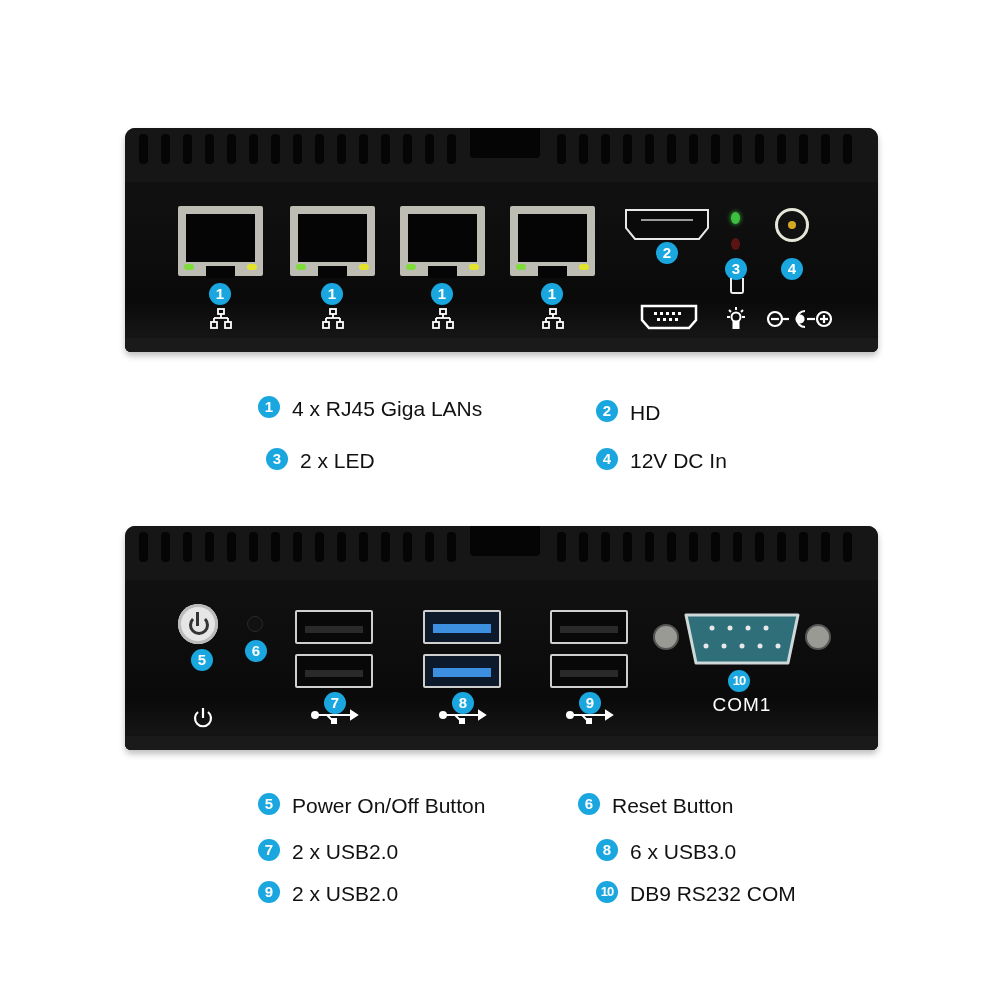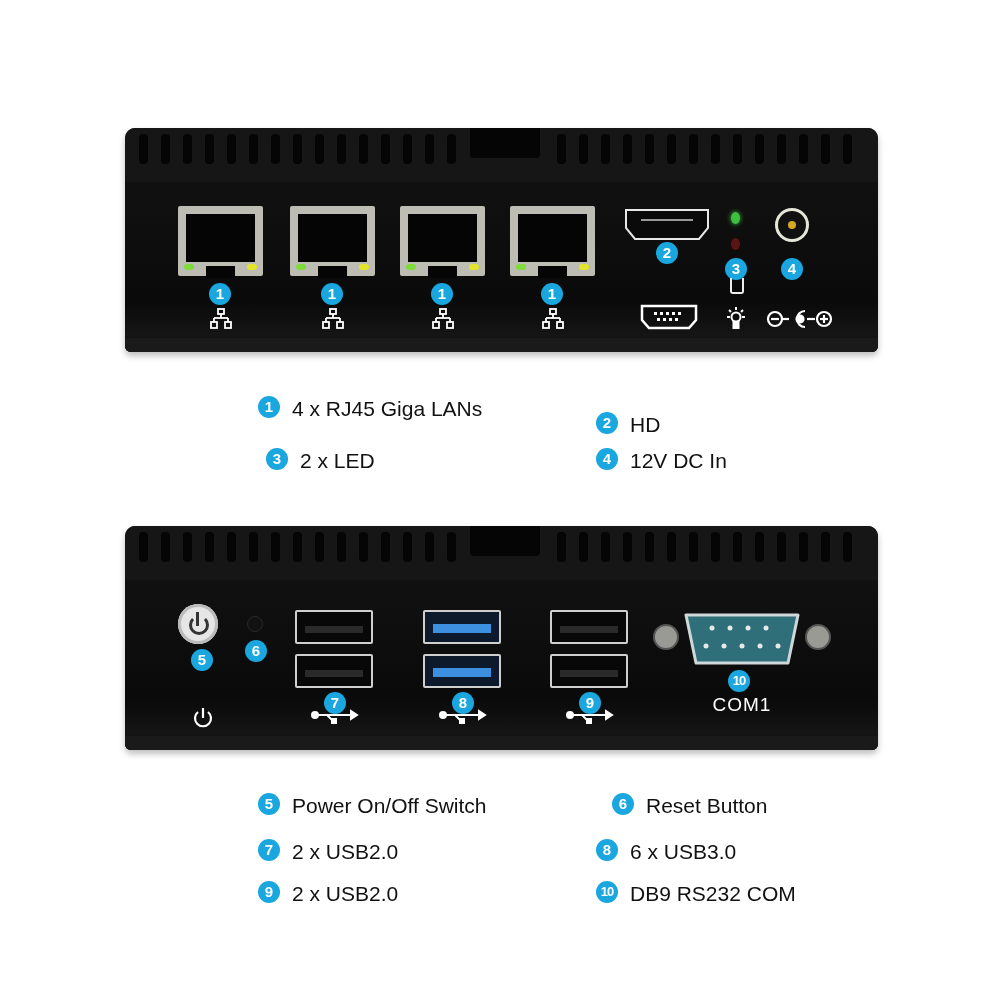--- a/index.html
+++ b/index.html
@@ -190,21 +190,21 @@
         <line x1="42" y1="11" x2="50" y2="11"></line>
         <circle cx="59" cy="11" r="7"></circle>
         <line x1="55" y1="11" x2="63" y2="11"></line>
         <line x1="59" y1="7" x2="59" y2="15"></line>
       </g>
     </svg>
 </div>
 
 <div class="legend" style="left:258px;top:394px;">
   <div class="item" style="left:0;top:0;"><span class="badge">1</span><span class="txt">4 x RJ45 Giga LANs</span></div>
-  <div class="item" style="left:338px;top:16px;"><span class="badge">2</span><span class="txt">HD</span></div>
+  <div class="item" style="left:338px;top:4px;"><span class="badge">2</span><span class="txt">HD</span></div>
   <div class="item" style="left:8px;top:52px;"><span class="badge">3</span><span class="txt">2 x LED</span></div>
   <div class="item" style="left:338px;top:52px;"><span class="badge">4</span><span class="txt">12V DC In</span></div>
 </div>
 
 <div class="device" style="top:526px;height:224px;">
   <div class="fins" id="fins-bottom">
     <div class="notch" style="left:345px;width:70px;"></div>
   <div class="fin" style="left: 14px;"></div>
       <div class="fin" style="left: 36px;"></div>
       <div class="fin" style="left: 58px;"></div>
@@ -318,19 +318,19 @@
         <circle cx="62" cy="34" r="2.5"></circle>
         <circle cx="80" cy="34" r="2.5"></circle>
         <circle cx="98" cy="34" r="2.5"></circle>
       </g>
     </svg>
   <div class="badge" style="left:603px;top:144px;font-size:13px;letter-spacing:-1px;">10</div>
   <div class="glyph" style="left:572px;top:168px;width:90px;font-size:19px;letter-spacing:1px;text-align:center;">COM1</div>
 </div>
 
 <div class="legend" style="left:258px;top:791px;">
-  <div class="item" style="left:0;top:0;"><span class="badge">5</span><span class="txt">Power On/Off Switch</span></div>
-  <div class="item" style="left:354px;top:0;"><span class="badge">6</span><span class="txt">Reset Button</span></div>
+  <div class="item" style="left:0;top:0;"><span class="badge">5</span><span class="txt">Power On/Off Button</span></div>
+  <div class="item" style="left:320px;top:0;"><span class="badge">6</span><span class="txt">Reset Button</span></div>
   <div class="item" style="left:0;top:46px;"><span class="badge">7</span><span class="txt">2 x USB2.0</span></div>
   <div class="item" style="left:338px;top:46px;"><span class="badge">8</span><span class="txt">6 x USB3.0</span></div>
   <div class="item" style="left:0;top:88px;"><span class="badge">9</span><span class="txt">2 x USB2.0</span></div>
   <div class="item" style="left:338px;top:88px;"><span class="badge" style="font-size:13px;letter-spacing:-1px;">10</span><span class="txt">DB9 RS232 COM</span></div>
 </div>
 
 </body></html>

